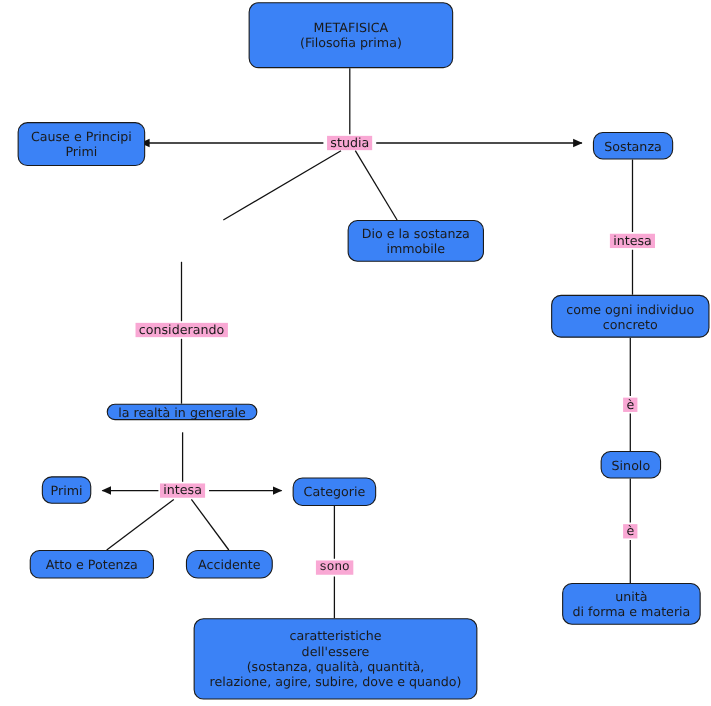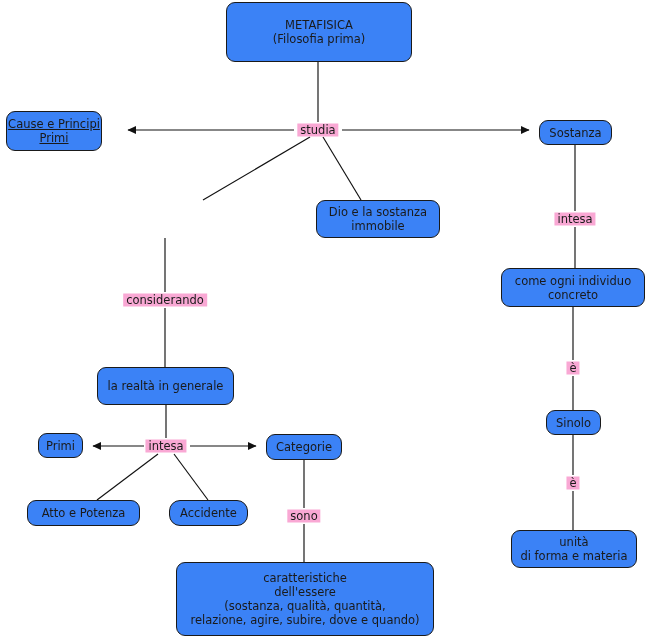--- a/index.html
+++ b/index.html
@@ -101,33 +101,33 @@
       <line x1="174" y1="454" x2="208" y2="500"></line>
 
       <line x1="304" y1="460" x2="304" y2="508"></line>
       <line x1="304" y1="524" x2="304" y2="562"></line>
     </g>
   </svg>
 
   <div class="node" style="left:226px; top:2px; width:186px; height:60px;">METAFISICA
 (Filosofia prima)</div>
 
-  <div class="node" style="left:6px; top:111px; width:96px; height:40px;text-decoration:underline;">Cause e Principi
+  <div class="node" style="left:16px; top:111px; width:116px; height:40px;">Cause e Principi
 Primi</div>
 
   <div class="node" style="left:539px; top:120px; width:73px; height:25px;">Sostanza</div>
 
 
   <div class="node" style="left:316px; top:200px; width:124px; height:38px;">Dio e la sostanza
 immobile</div>
 
   <div class="node" style="left:501px; top:268px; width:144px; height:39px;">come ogni individuo
 concreto</div>
 
-  <div class="node" style="left:97px; top:367px; width:137px; height:38px;">la realtà in generale</div>
+  <div class="node" style="left:97px; top:367px; width:137px; height:15px;">la realtà in generale</div>
 
   <div class="node" style="left:546px; top:410px; width:55px; height:25px;">Sinolo</div>
 
   <div class="node" style="left:38px; top:433px; width:45px; height:25px;">Primi</div>
 
   <div class="node" style="left:266px; top:434px; width:76px; height:26px;">Categorie</div>
 
   <div class="node" style="left:27px; top:500px; width:113px; height:26px;">Atto e Potenza</div>
 
   <div class="node" style="left:169px; top:500px; width:79px; height:26px;border-radius:11px;">Accidente</div>
@@ -145,15 +145,15 @@
   <div class="link-label" style="left:575px; top:219px;">intesa</div>
 
   <div class="link-label" style="left:165px; top:300px;">considerando</div>
 
   <div class="link-label" style="left:573px; top:368px;">è</div>
 
   <div class="link-label" style="left:166px; top:446px;">intesa</div>
 
   <div class="link-label" style="left:573px; top:483px;">è</div>
 
-  <div class="link-label" style="left:304px; top:516px;">sono</div>
+  <div class="link-label" style="left:304px; top:516px;font-family:Liberation Mono, monospace;">sono</div>
 
 </div>
 
 </body></html>

